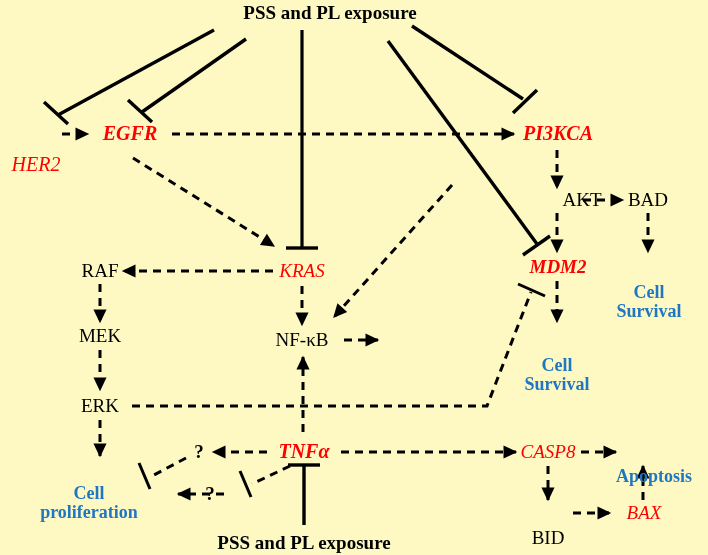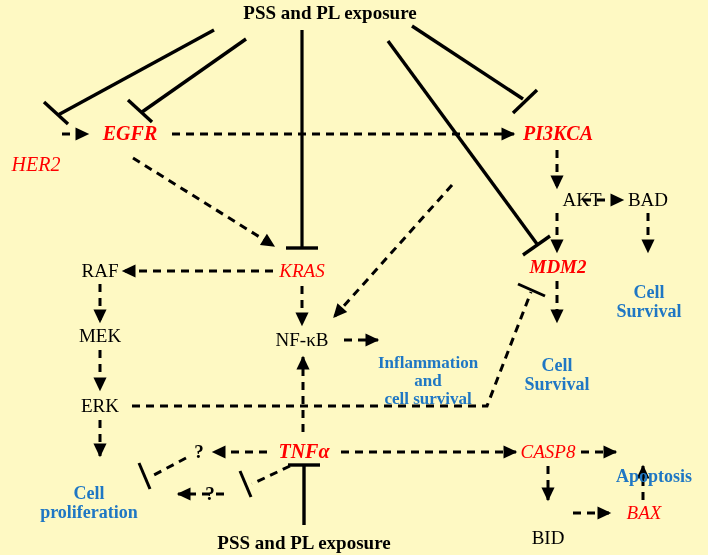--- a/index.html
+++ b/index.html
@@ -135,25 +135,20 @@
   <div class="node c red it s19" style="left:302px;top:271px;">KRAS</div>
 
   <div class="node c blk s19" style="left:100px;top:271px;">RAF</div>
 
   <div class="node c blk s19" style="left:100px;top:336px;text-align:right;">MEK</div>
 
   <div class="node c blk s19" style="left:100px;top:406px;">ERK</div>
 
   <div class="node c blk s19" style="left:302px;top:340px;">NF-κB</div>
 
-  <div class="node blue bd s17 ctr" style="left:378px;top:329px;">
-    <div>Inflammation</div>
-    <div>and</div>
-    <div>cell survival</div>
-  </div>
 
   <div class="node c blue bd s18 ctr" style="left:89px;top:478px;">
     <div>Cell</div>
     <div>proliferation</div>
   </div>
 
   <div class="node c blk bd s19" style="left:199px;top:452px;">?</div>
 
   <div class="node c blk bd s19" style="left:210px;top:494px;">?</div>
 

